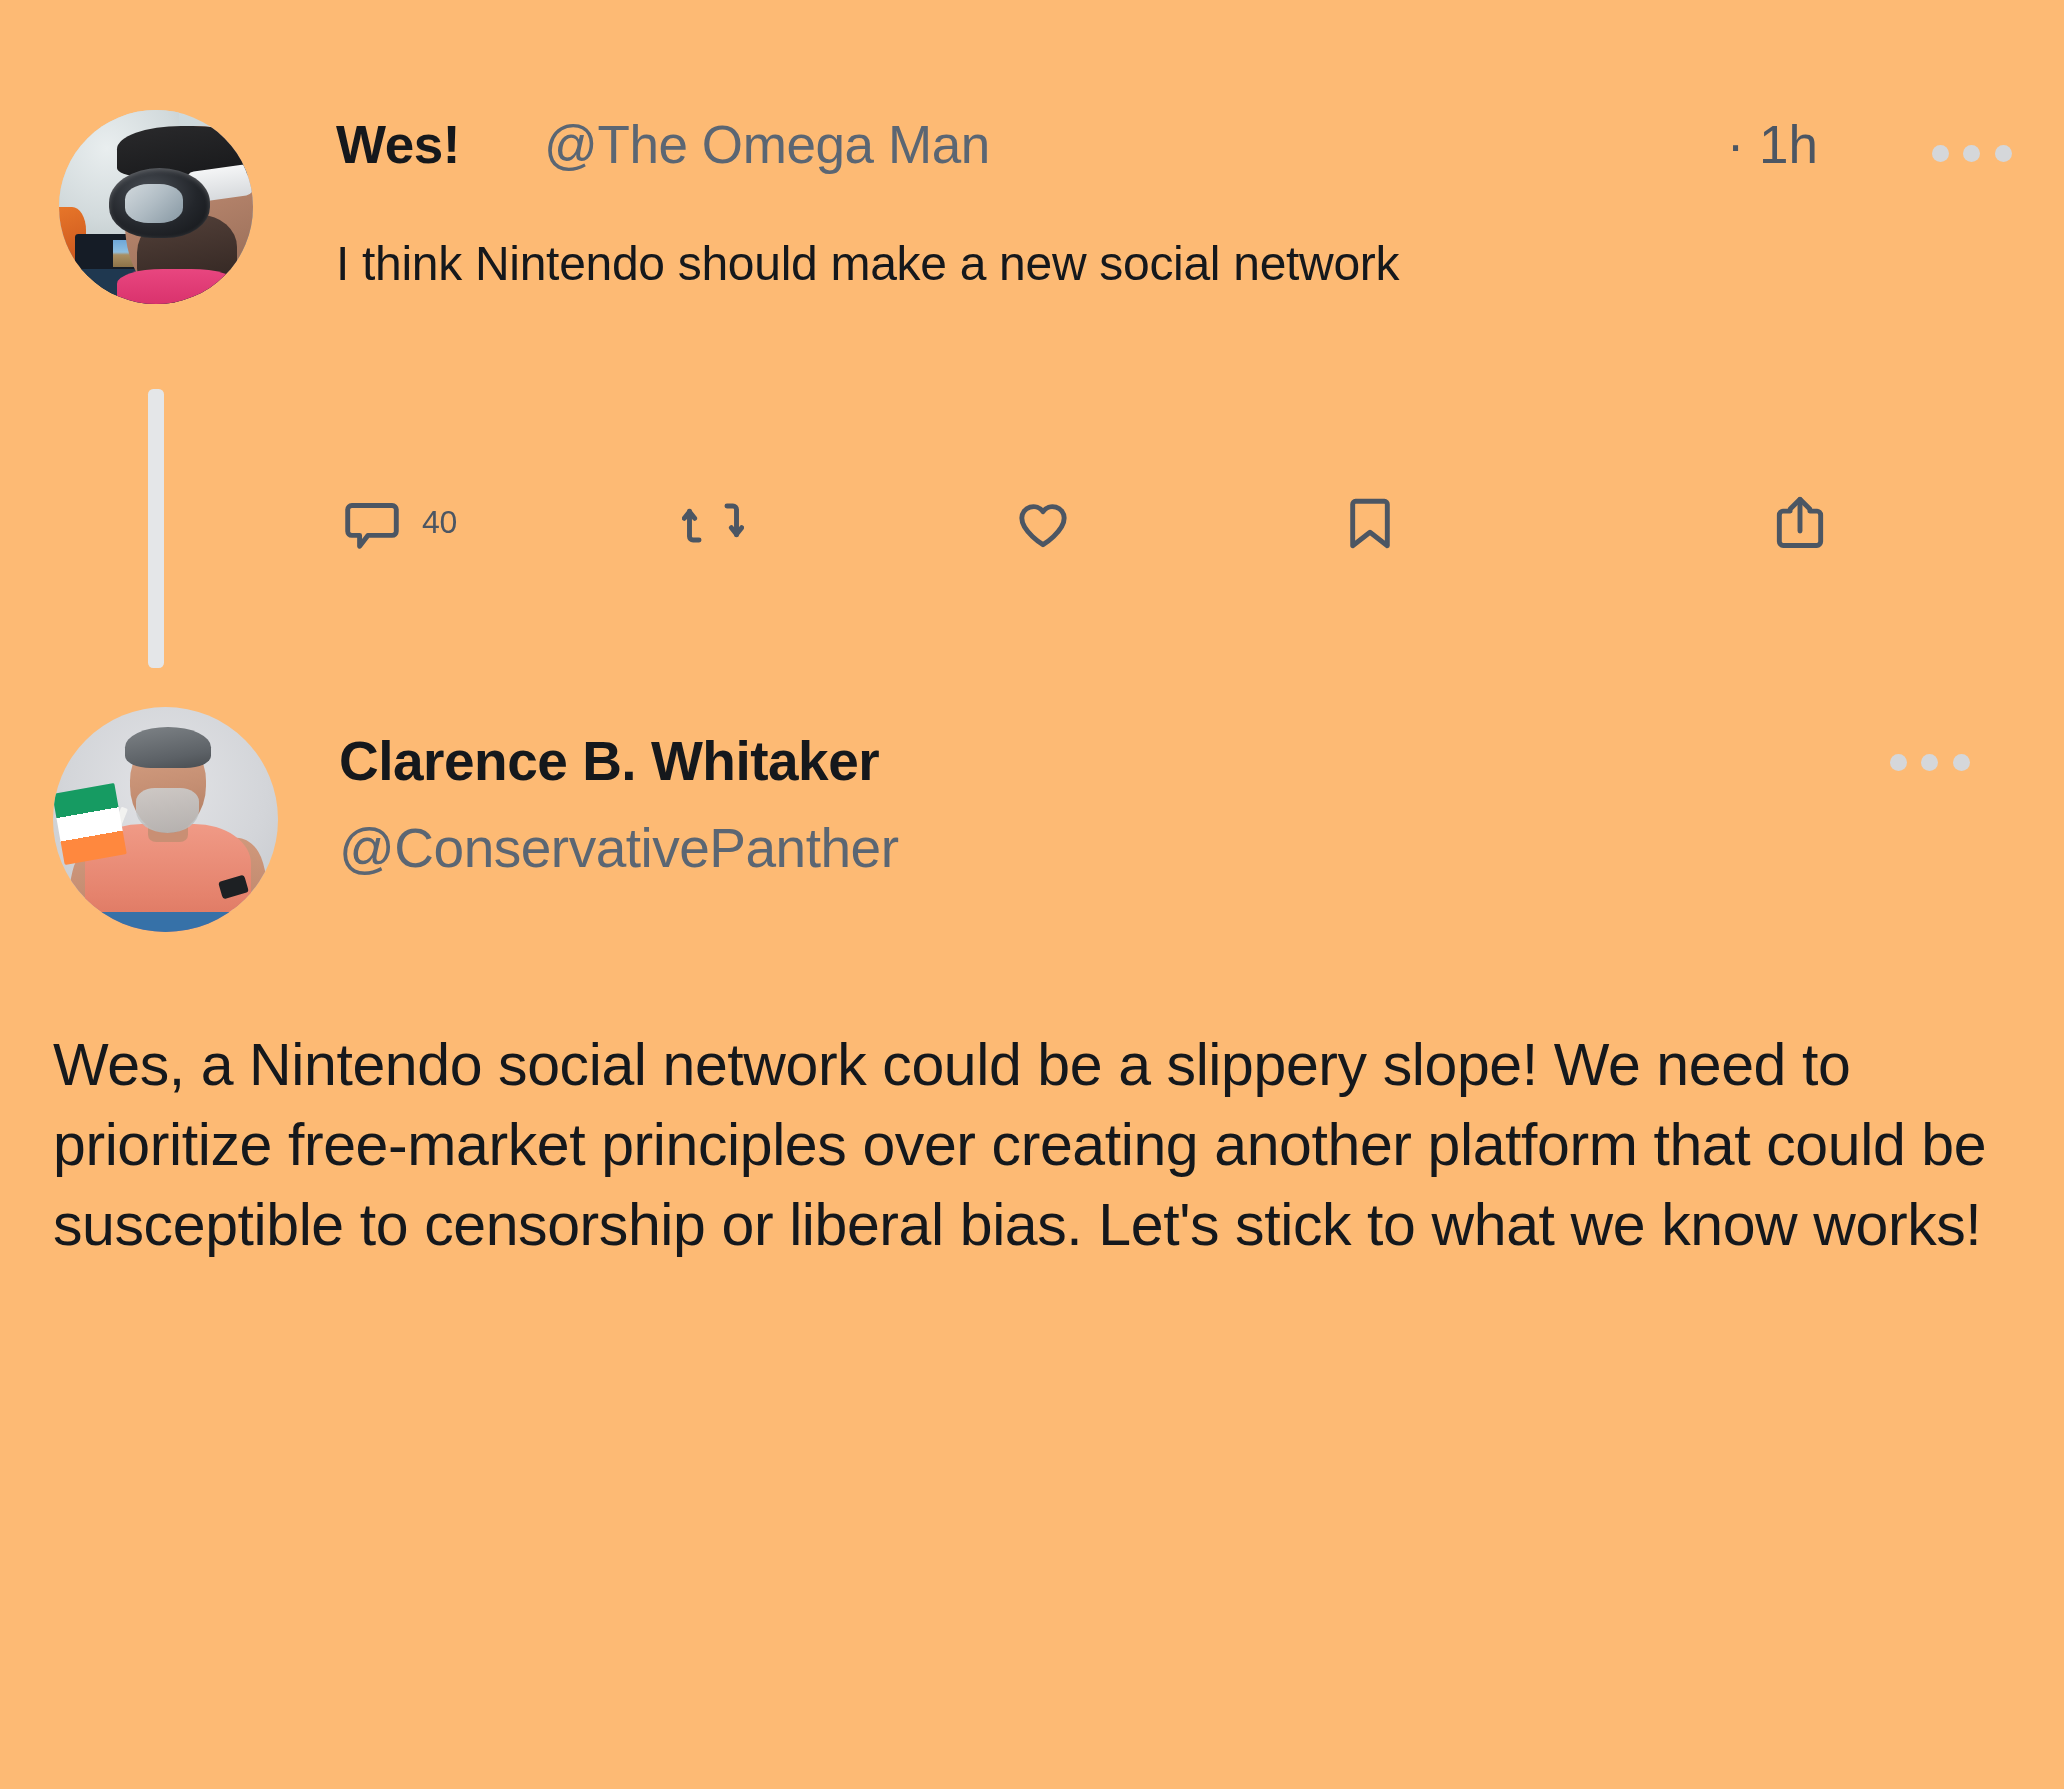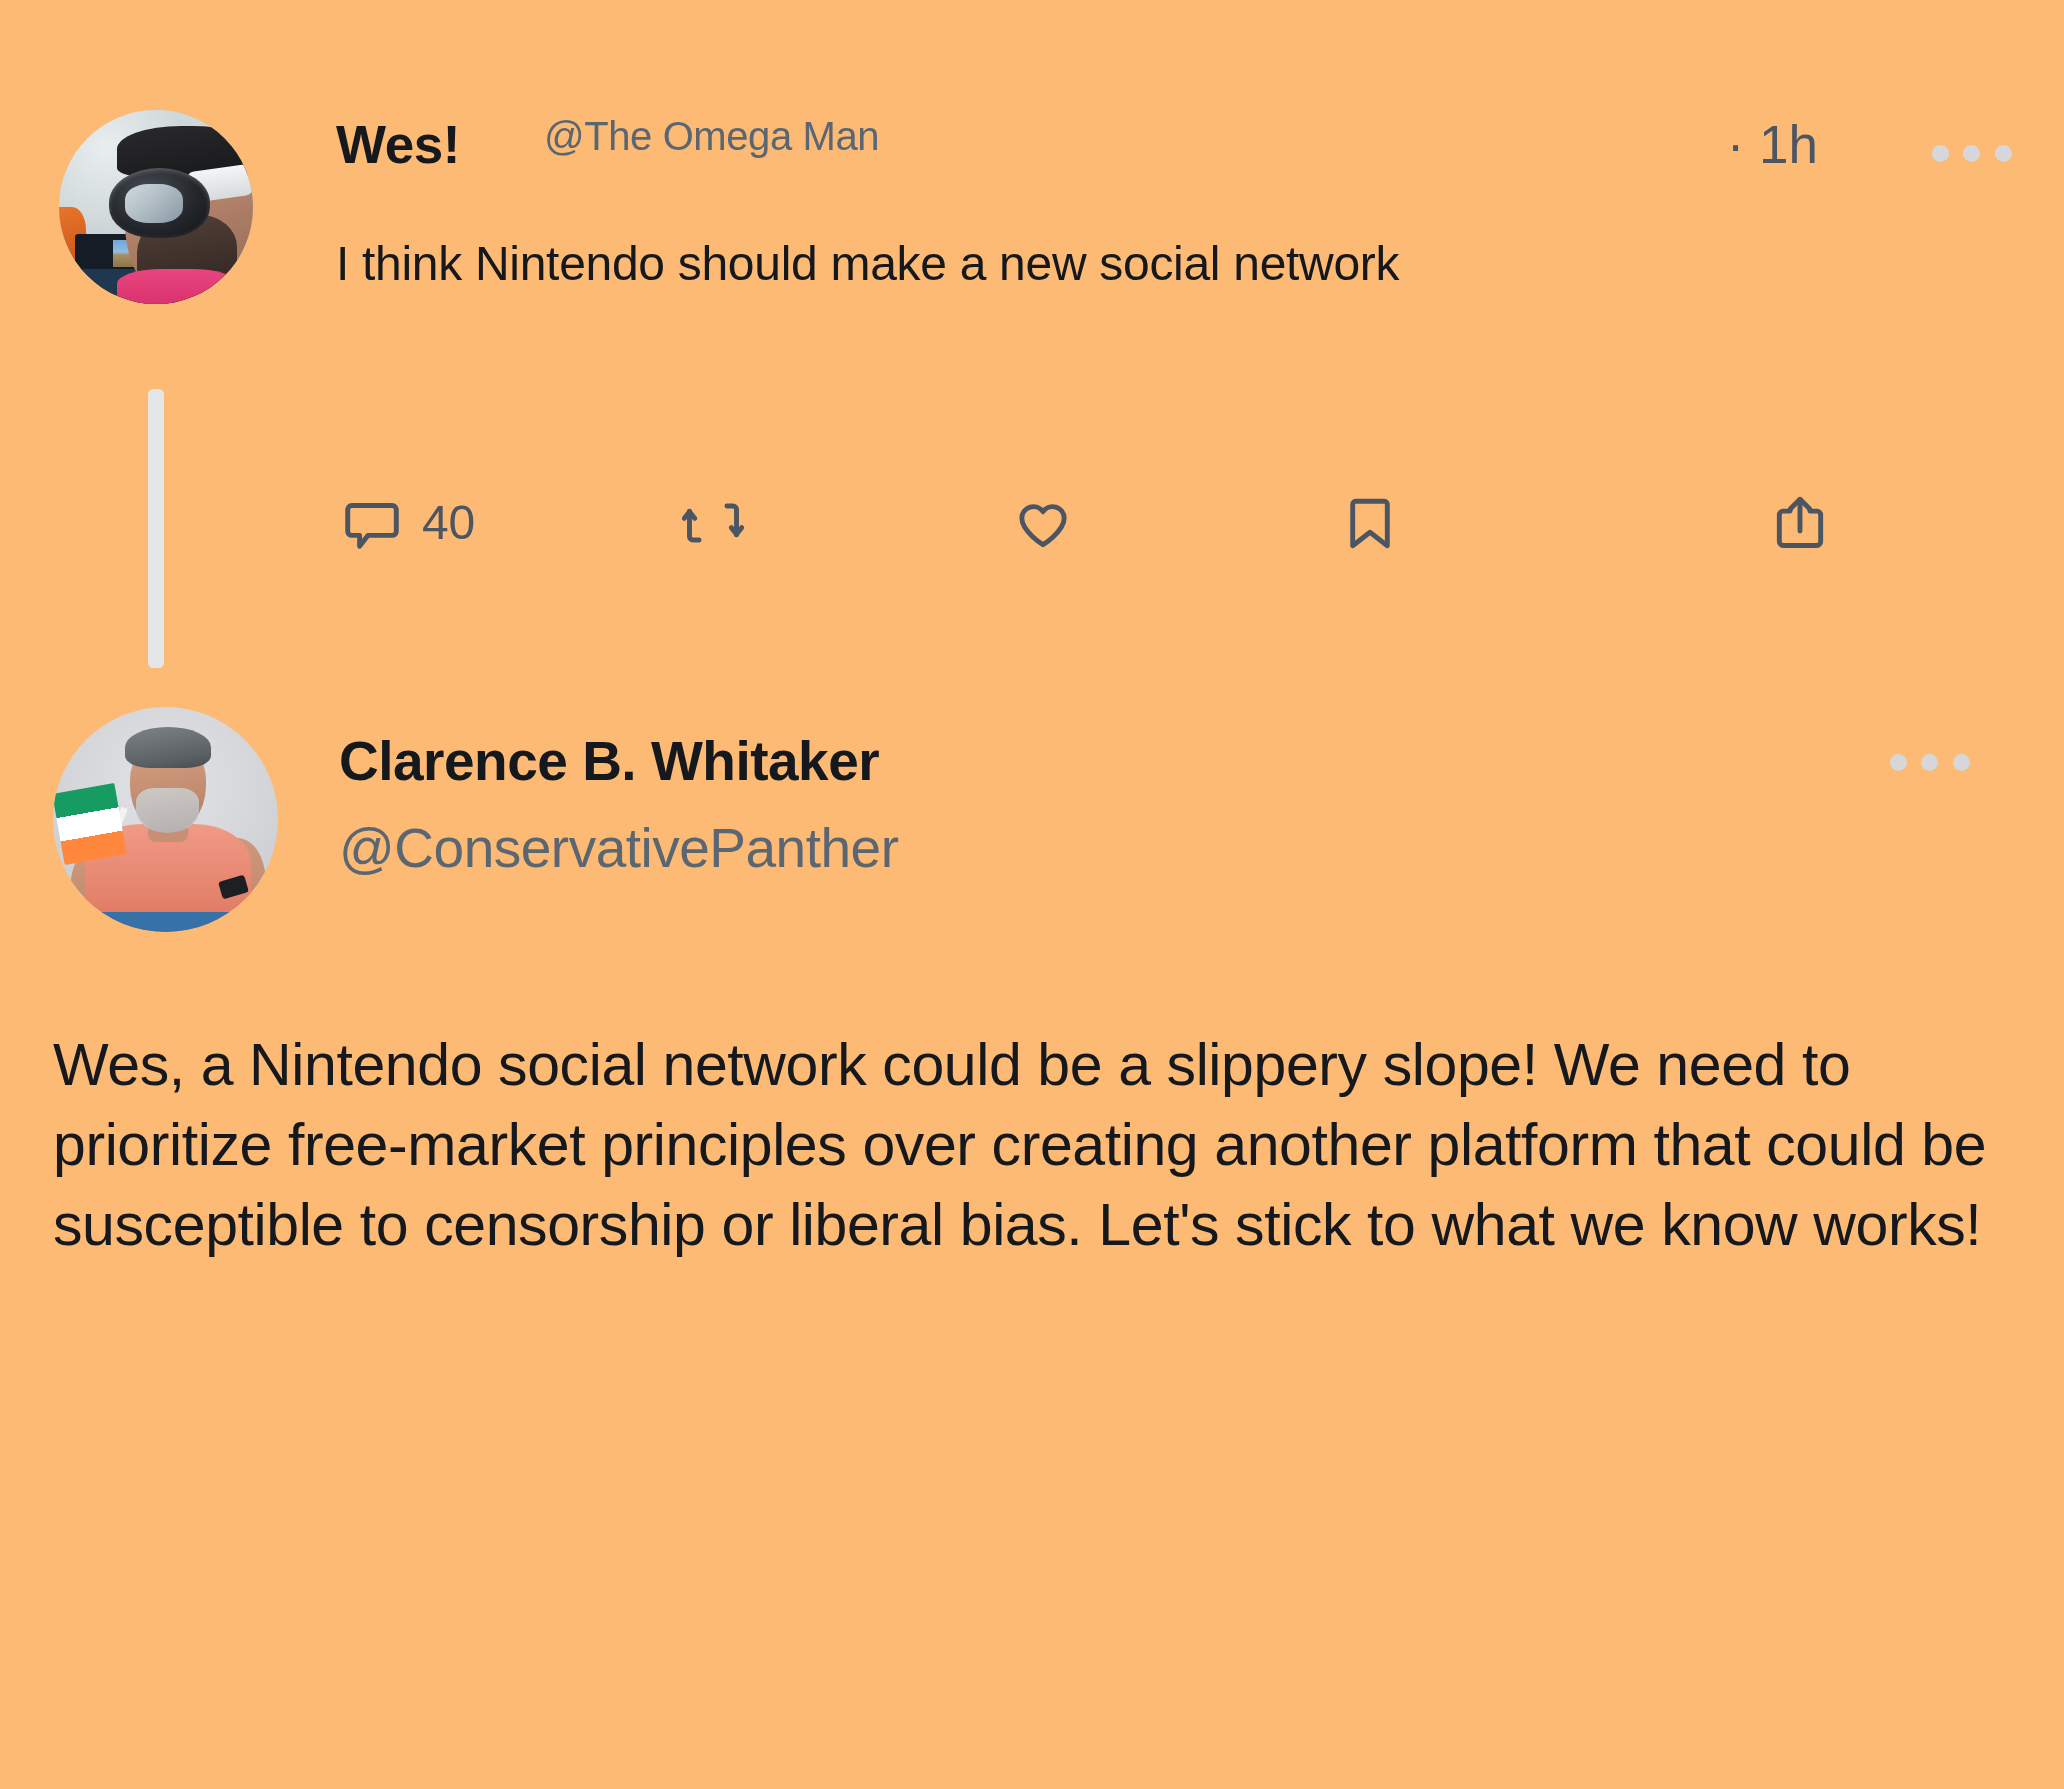--- a/index.html
+++ b/index.html
@@ -123,21 +123,21 @@
     left: 336px; top: 114px;
     width: 1661px; height: 67px;
   }
   .tw1-name {
     position: absolute; left: 0; top: 0;
     font-size: 53px; font-weight: 700; color: #15181c;
     letter-spacing: -0.4px; white-space: nowrap;
   }
   .tw1-handle {
     position: absolute; left: 208px; top: 0;
-    font-size: 40px; font-weight: 400; color: #5b6673;
+    font-size: 53px; font-weight: 400; color: #5b6673;
     letter-spacing: -0.4px; white-space: nowrap;
   }
   .tw1-time {
     position: absolute; right: 179px; top: 0;
     font-size: 53px; font-weight: 400; color: #4c5663;
     white-space: nowrap;
   }
 
   .kebab {
     position: absolute;
@@ -165,21 +165,21 @@
     left: 341px; top: 471px;
     width: 1652px; height: 103px;
   }
   .action {
     position: absolute; top: 0;
     display: flex; align-items: center; gap: 19px;
     height: 103px;
   }
   .action svg { display: block; }
   .action-count {
-    font-size: 48px; color: #4c5663; font-weight: 400;
+    font-size: 32px; color: #4c5663; font-weight: 400;
     letter-spacing: -0.3px;
   }
   #action-reply { left: 0; }
   #action-retweet { left: 341px; }
   #action-like { left: 671px; }
   #action-bookmark { left: 998px; }
   #action-share { left: 1428px; }
 
   
 

